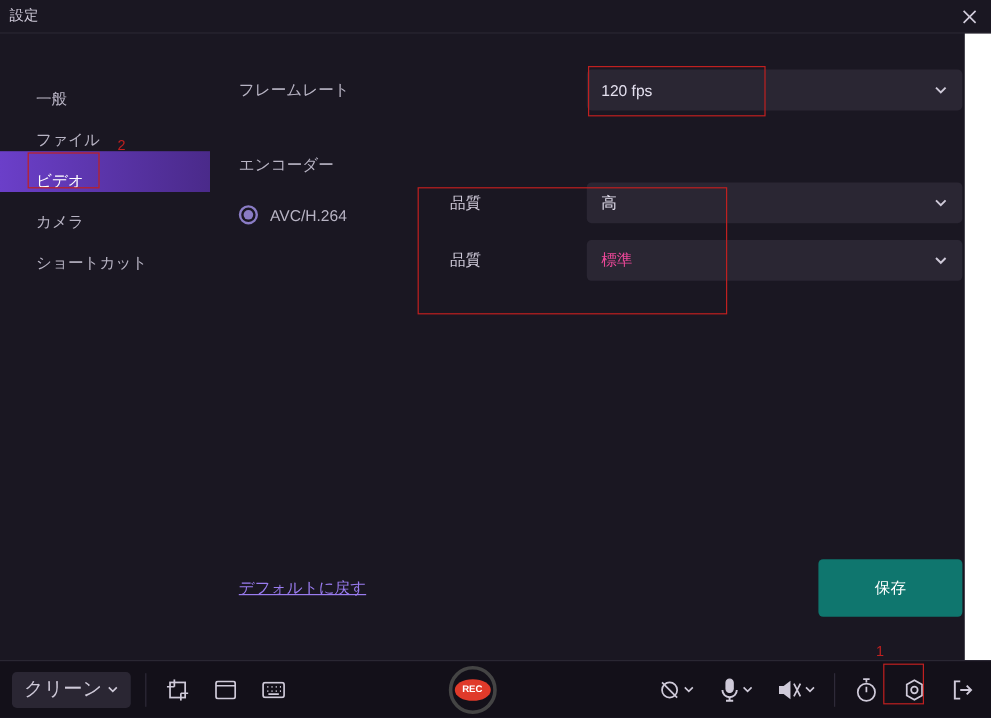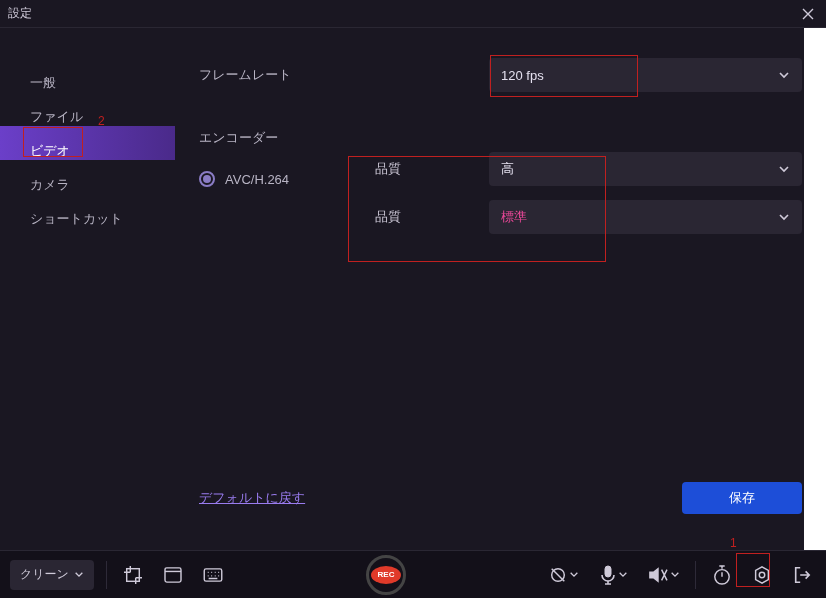--- a/index.html
+++ b/index.html
@@ -108,22 +108,22 @@
     }
     .bottom-anchor {
       position: absolute;
       bottom: 12px; left: 24px; right: 24px;
       display: flex; align-items: center; justify-content: space-between;
     }
     .reset-link {
       font-size: 13px; color: #9a7cf0; text-decoration: underline; cursor: pointer;
     }
     .save-btn {
-      width: 120px; height: 32px;
-      background: #1d4ed8;
+      width: 120px; height: 48px;
+      background: #0f766e;
       border-radius: 4px;
       display: flex; align-items: center; justify-content: center;
       color: #fff; font-size: 13px;
       cursor: pointer;
     }
     .toolbar {
       position: absolute;
       bottom: 0; left: 0; right: 0;
       height: 48px;
       background: #131019;
@@ -137,21 +137,21 @@
       right: 0; top: 28px; bottom: 48px;
       width: 22px;
       background: #fff;
     }
     .tool-select {
       height: 30px; min-width: 84px;
       background: #2a2633;
       border-radius: 4px;
       display: flex; align-items: center;
       padding: 0 10px;
-      font-size: 12px; color: #cfcad9;
+      font-size: 16px; color: #cfcad9;
       gap: 4px; cursor: pointer;
       position: relative;
     }
     .tool-select .chev { margin-left: auto; }
     .vsep { width: 1px; height: 28px; background: #2e2a38; }
     .icon-btn {
       width: 28px; height: 28px;
       display: flex; align-items: center; justify-content: center;
       cursor: pointer;
       color: #cfcad9;

